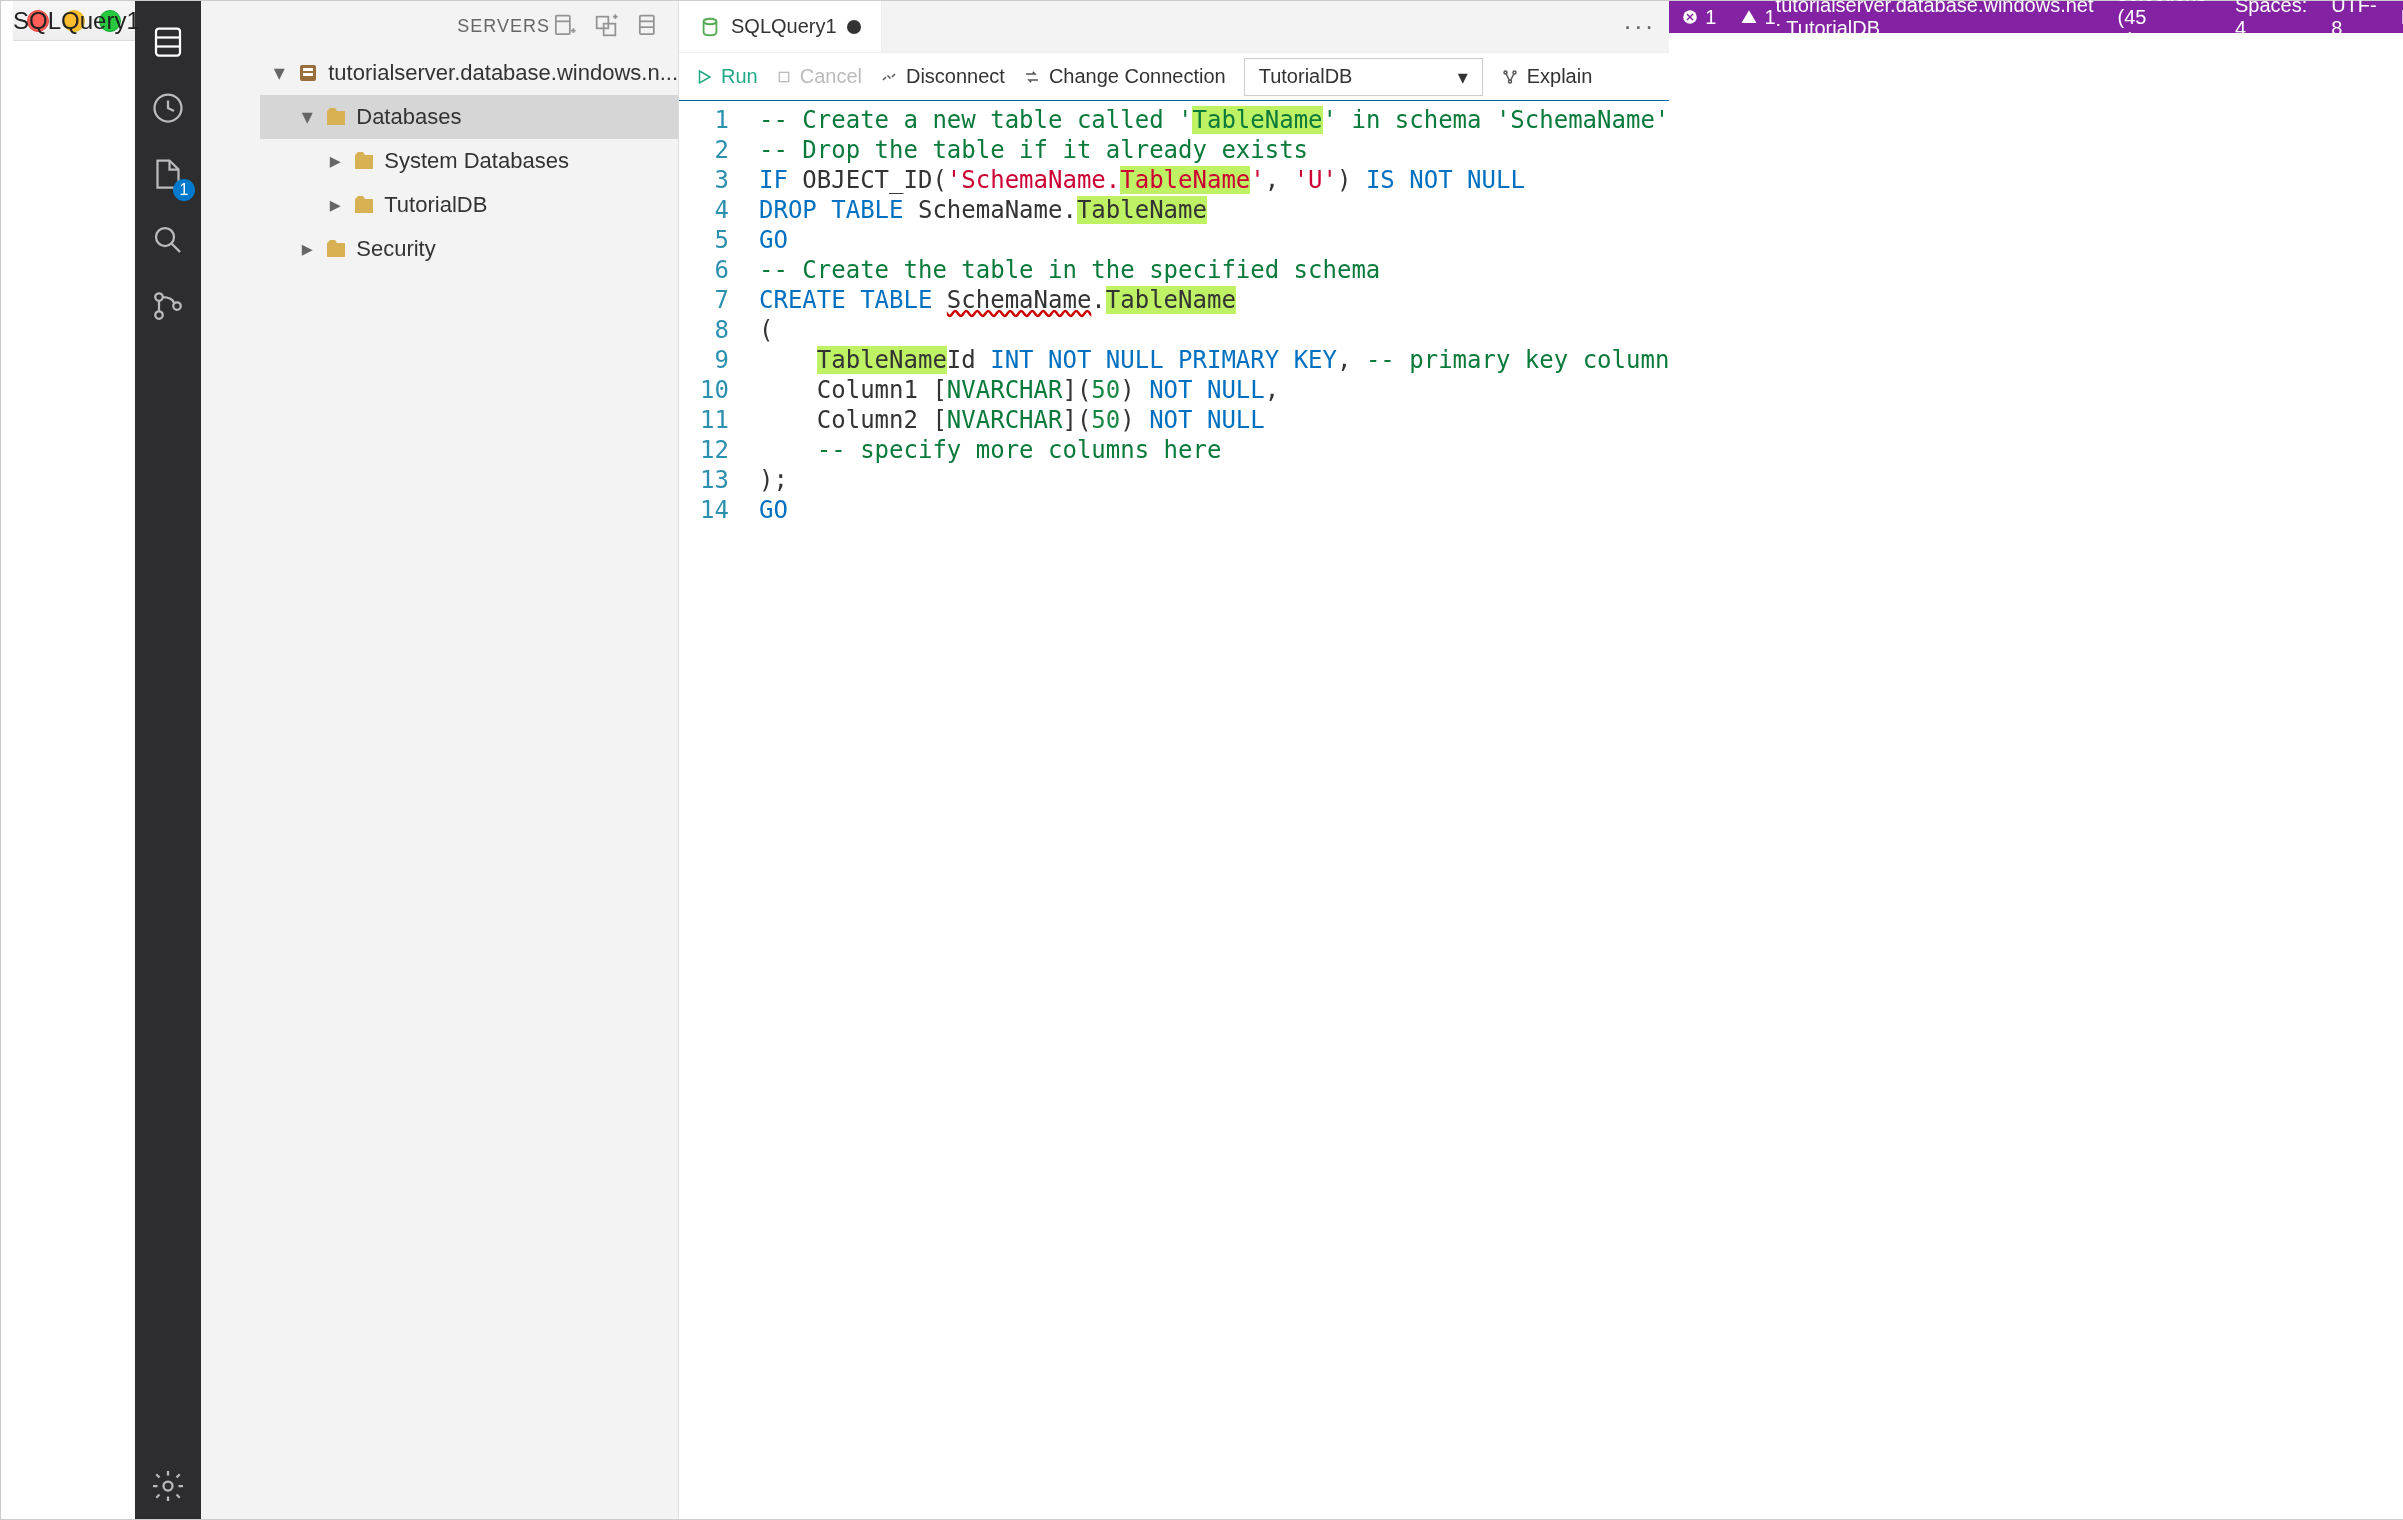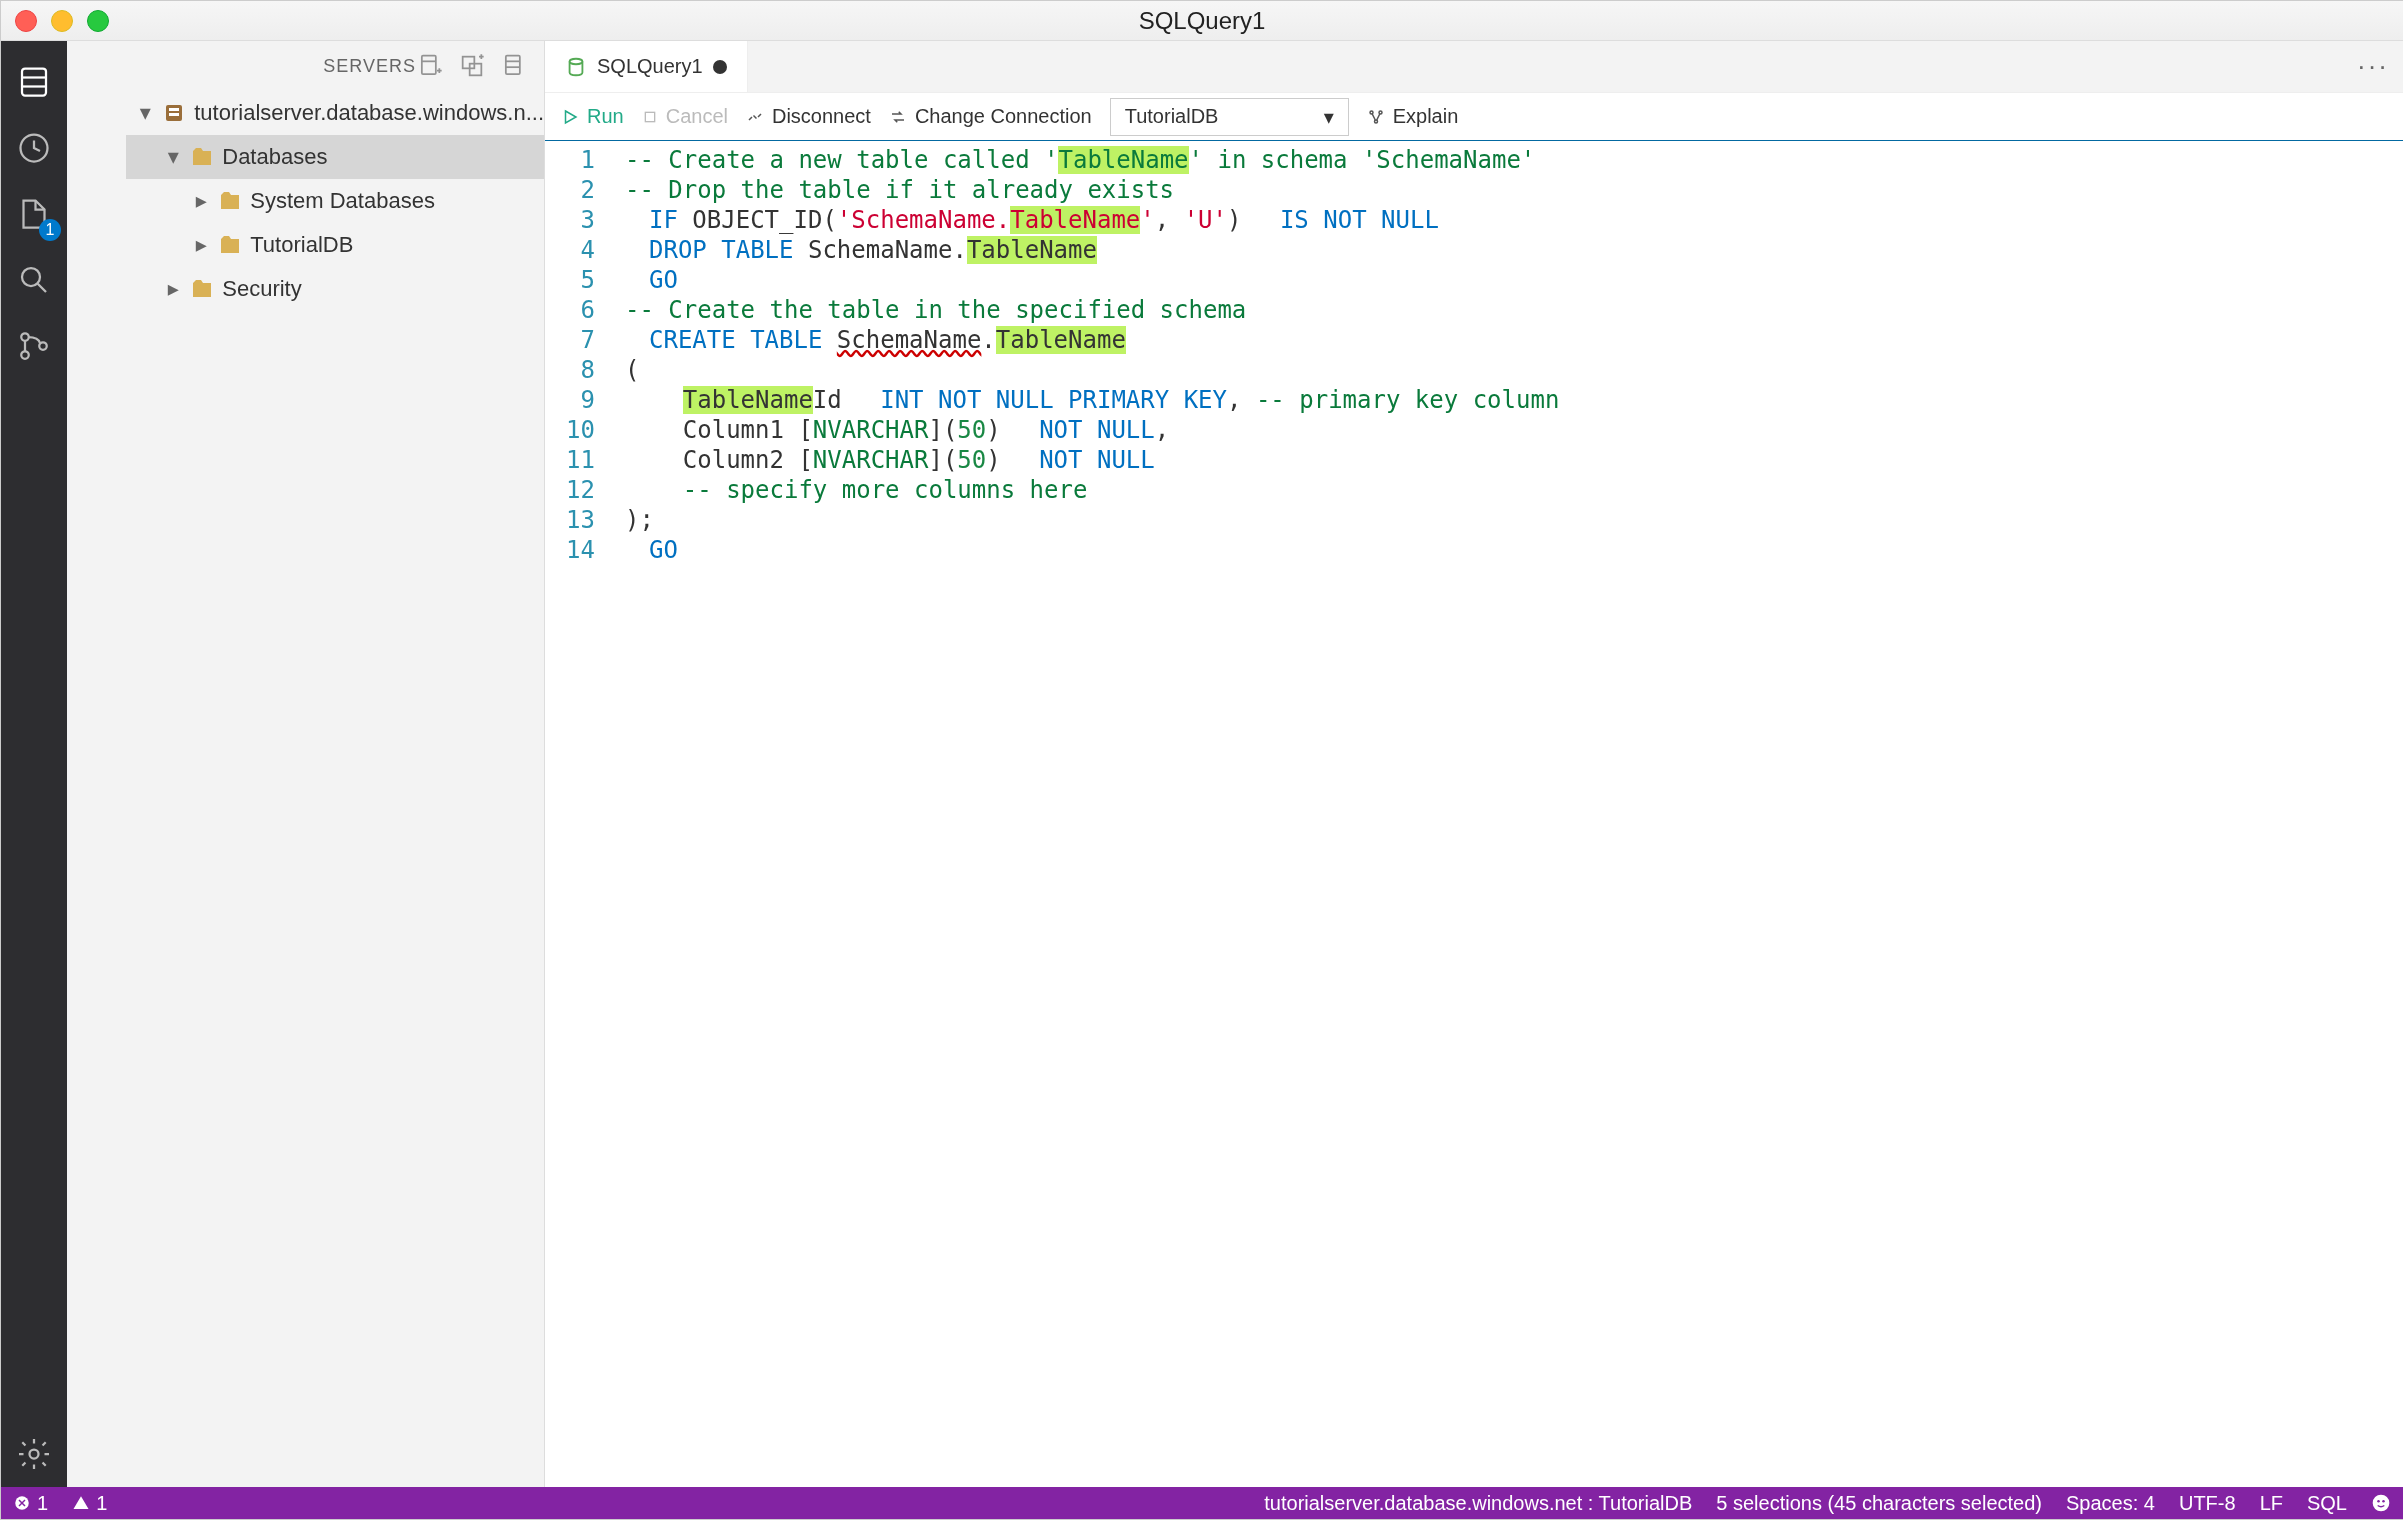--- a/index.html
+++ b/index.html
@@ -10,22 +10,23 @@
   background: #fff;
   width: 2404px;
   height: 1520px;
   overflow: hidden;
 }
 
 .window {
   width: 100%;
   height: 100%;
   display: flex;
-  flex-direction: column;
+  flex-direction: row;
   border: 1px solid #ccc;
+  padding-left: 12px;
 }
 
 
 .titlebar {
   height: 40px;
   background: linear-gradient(#f6f6f6, #eee);
   display: flex;
   align-items: center;
   padding: 0 14px;
   border-bottom: 1px solid #ddd;
@@ -230,21 +231,21 @@
   text-align: right;
   padding-right: 30px;
   color: #2b91af;
 }
 .gutter div { height: 30px; }
 .code {
   white-space: pre;
   color: #333;
 }
 .c-comment { color: #0a7a3b; }
-.c-keyword { color: #0070c1; margin-left: 24px; }
+.c-keyword { color: #0070c1; }
 .c-string { color: #c03; }
 .c-type { color: #0a7a3b; }
 .c-num { color: #198844; }
 .hl { background: #bef264; }
 .err { text-decoration: wavy underline #c00; text-decoration-skip-ink: none;}
 
 
 .statusbar {
   height: 32px;
   background: #8323a3;

